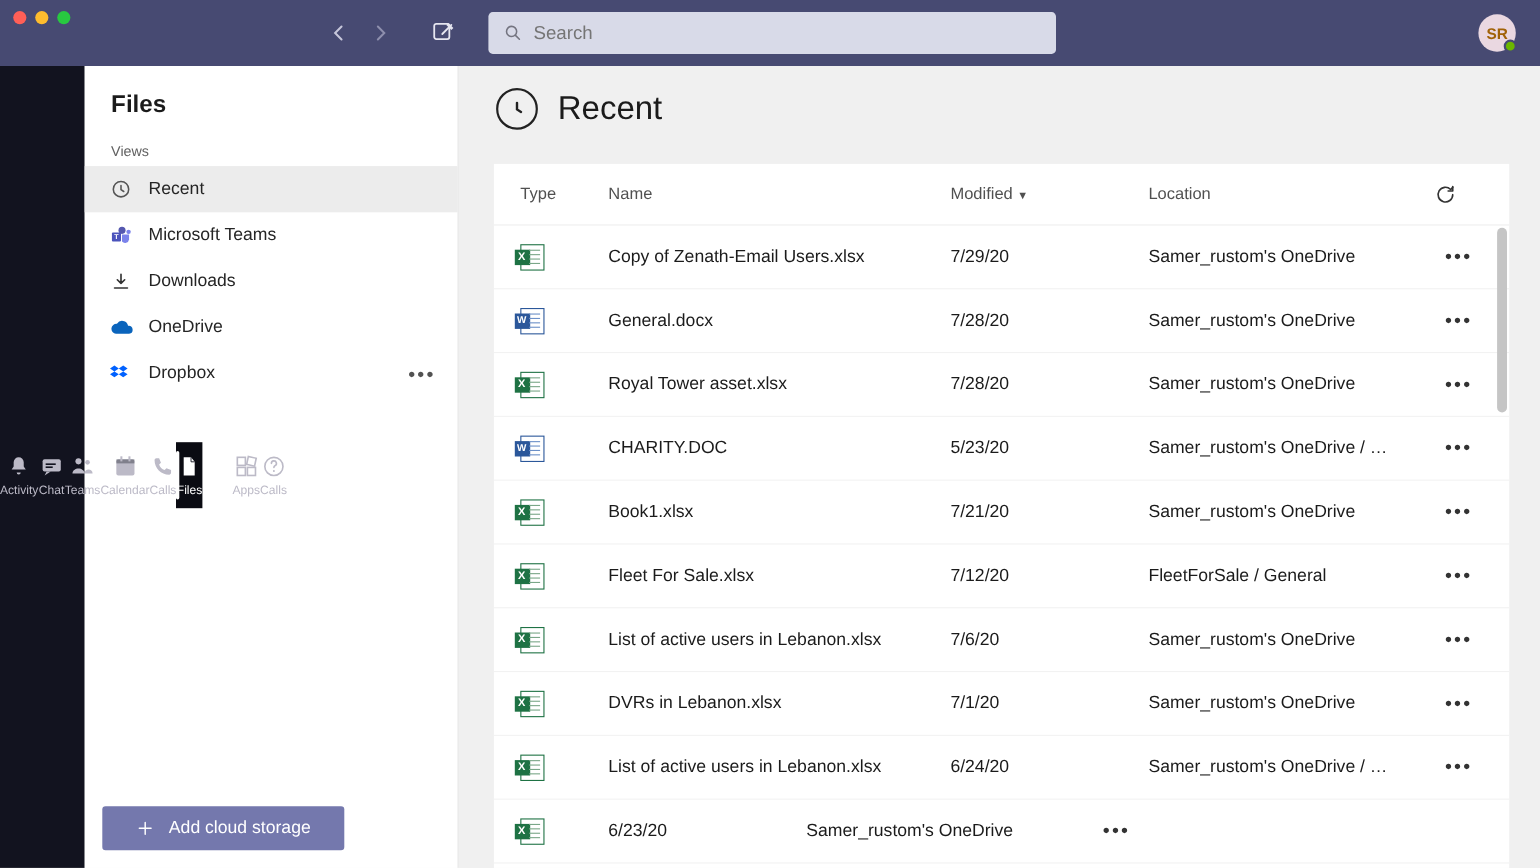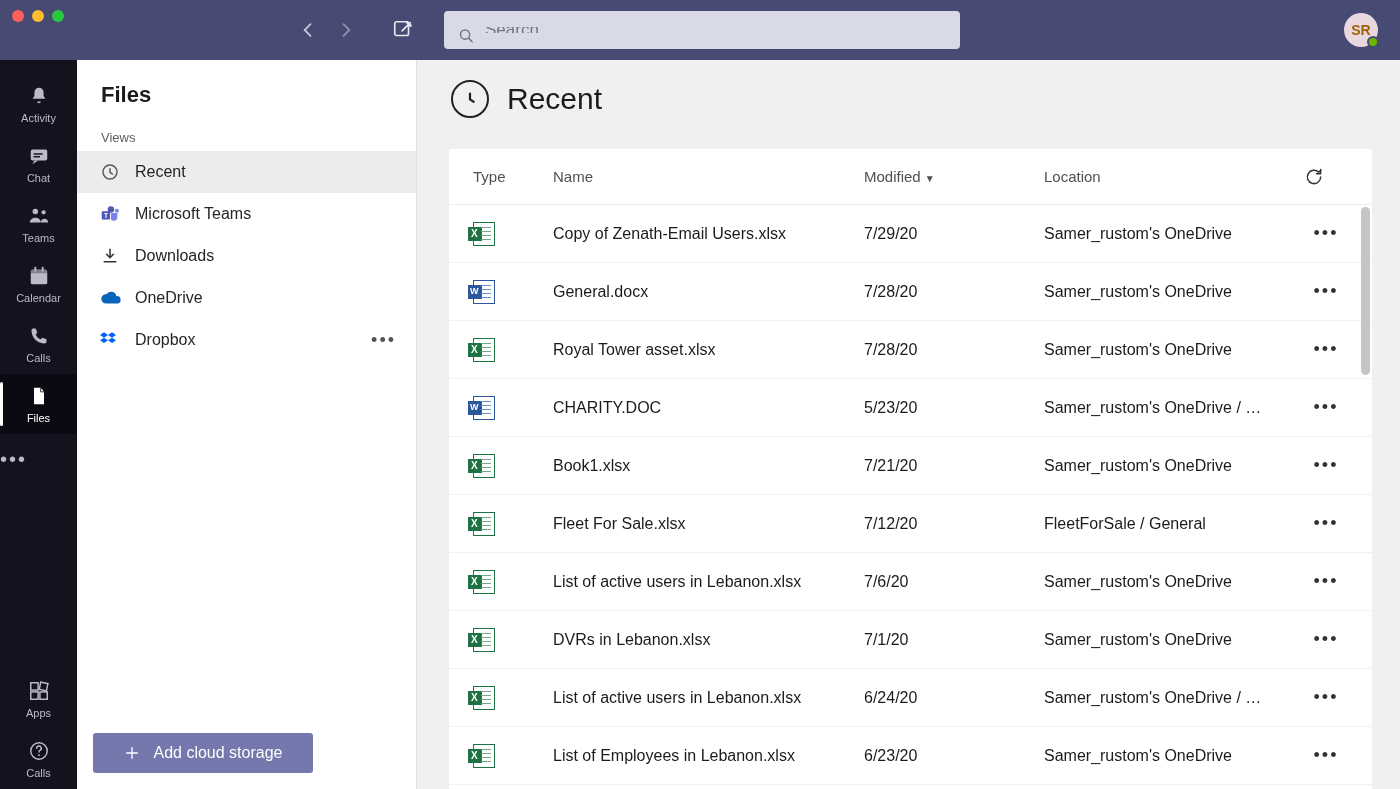--- a/index.html
+++ b/index.html
@@ -7,30 +7,30 @@
   .traffic { position:absolute; top:10px; left:12px; display:flex; gap:8px; z-index:50;}
   .dot { width:12px; height:12px; border-radius:50%; }
   .dot.red{background:#ff5f57;} .dot.yellow{background:#febc2e;} .dot.green{background:#28c840;}
   
   
   .titlebar { height: 60px; background: #474a72; display:flex; align-items:center; padding: 0 18px; }
   .tb-nav { display:flex; gap:18px; margin-left: 280px; align-items:center;}
   .chev { width:20px; height:20px; }
   .compose-ico { margin-left:18px; }
   .searchwrap { flex:1; margin: 0 24px 0 30px; }
-  .searchbar { display:flex; background:#d8dae8; border-radius:4px; height:38px; padding:16px 14px; color:#4a4a55; }
+  .searchbar { display:flex; align-items:center; background:#d8dae8; border-radius:4px; height:38px; padding:16px 14px; color:#4a4a55; }
   .searchbar svg { margin-right:10px; opacity:.7; }
   .searchbar input { border:none; background:transparent; font-size:17px; width:100%; outline:none; color:#2e2e38; }
   .avatar { width:34px; height:34px; border-radius:50%; background:#ead8e1; color:#a16207; display:flex; align-items:center; justify-content:center; font-size:14px; font-weight:600; position:relative; margin-right:4px;}
   .avatar .presence { position:absolute; bottom:-1px; right:-1px; width:12px; height:12px; border-radius:50%; background:#6bb700; border:2px solid #474a72; }
 
   .shell { display:flex; height: calc(789px - 60px); }
 
   
-  .rail { width:77px; background:#12131f; color:#bcbac7; display:flex; flex-direction:column; padding-top:14px; }
+  .rail { width:77px; background:#12131f; color:#bcbac7; display:flex; flex-direction:row; align-items:center; padding-top:14px; }
   .rail-item { width:100%; display:flex; flex-direction:column; align-items:center; gap:4px; padding:10px 0; font-size:11px; cursor:pointer; position:relative;}
   .rail-item.active { background:#0a0b12; color:#fff; }
   .rail-item.active::before { content:""; position:absolute; left:0; top:8px; bottom:8px; width:3px; background:#fff; border-radius:2px;}
   .rail-ico { width:24px; height:24px; display:flex; align-items:center; justify-content:center; }
   .rail-spacer { flex:1; }
   .rail-more { font-size:20px; letter-spacing:2px; padding:14px 0; color:#bcbac7;}
 
   
   .filespane { width:340px; background:#fff; border-right:1px solid #e2e2e2; display:flex; flex-direction:column; }
   .fp-title { font-size:22px; font-weight:700; padding:22px 24px 14px; color:#1b1b1b; }
@@ -436,21 +436,20 @@
             <div class="col-type">
               <div class="xlsx-ico">
                 <div class="sm-lines">
                   <span></span>
                   <span></span>
                   <span></span>
                   <span></span>
                 </div>
               </div>
             </div>
-            <div class="col-name">List of Employees in Lebanon.xlsx</div>
             <div class="col-mod">6/23/20</div>
             <div class="col-loc">Samer_rustom's OneDrive</div>
             <div class="col-act">•••</div>
           </div>
         </div>
       <div class="scrollthumb"></div>
     </div>
   </div>
 </div>
 

